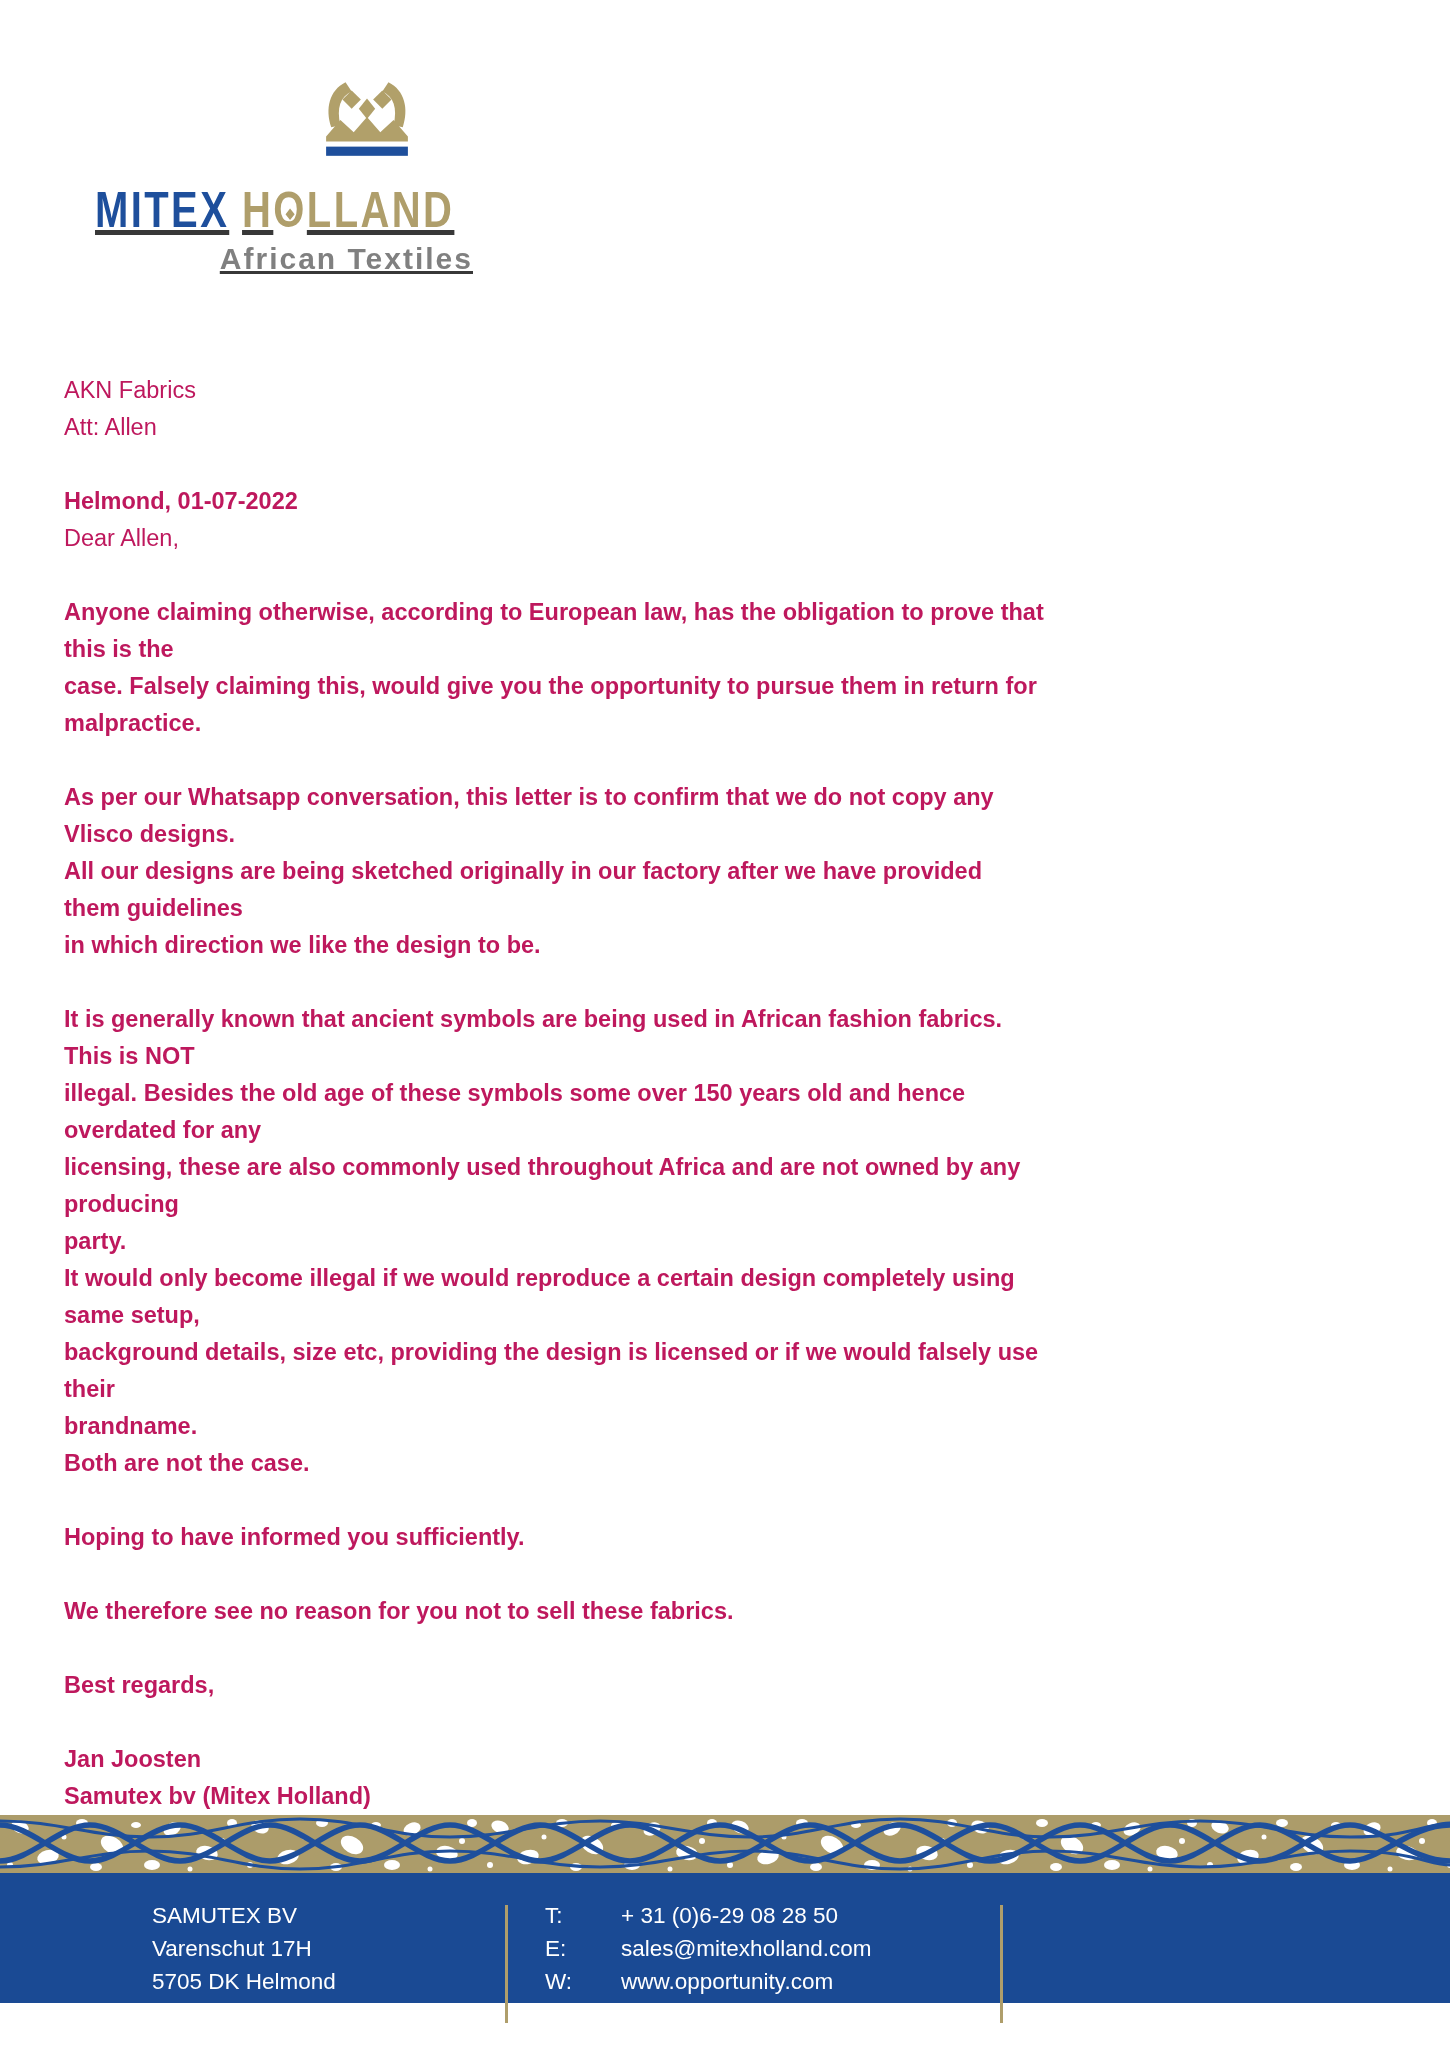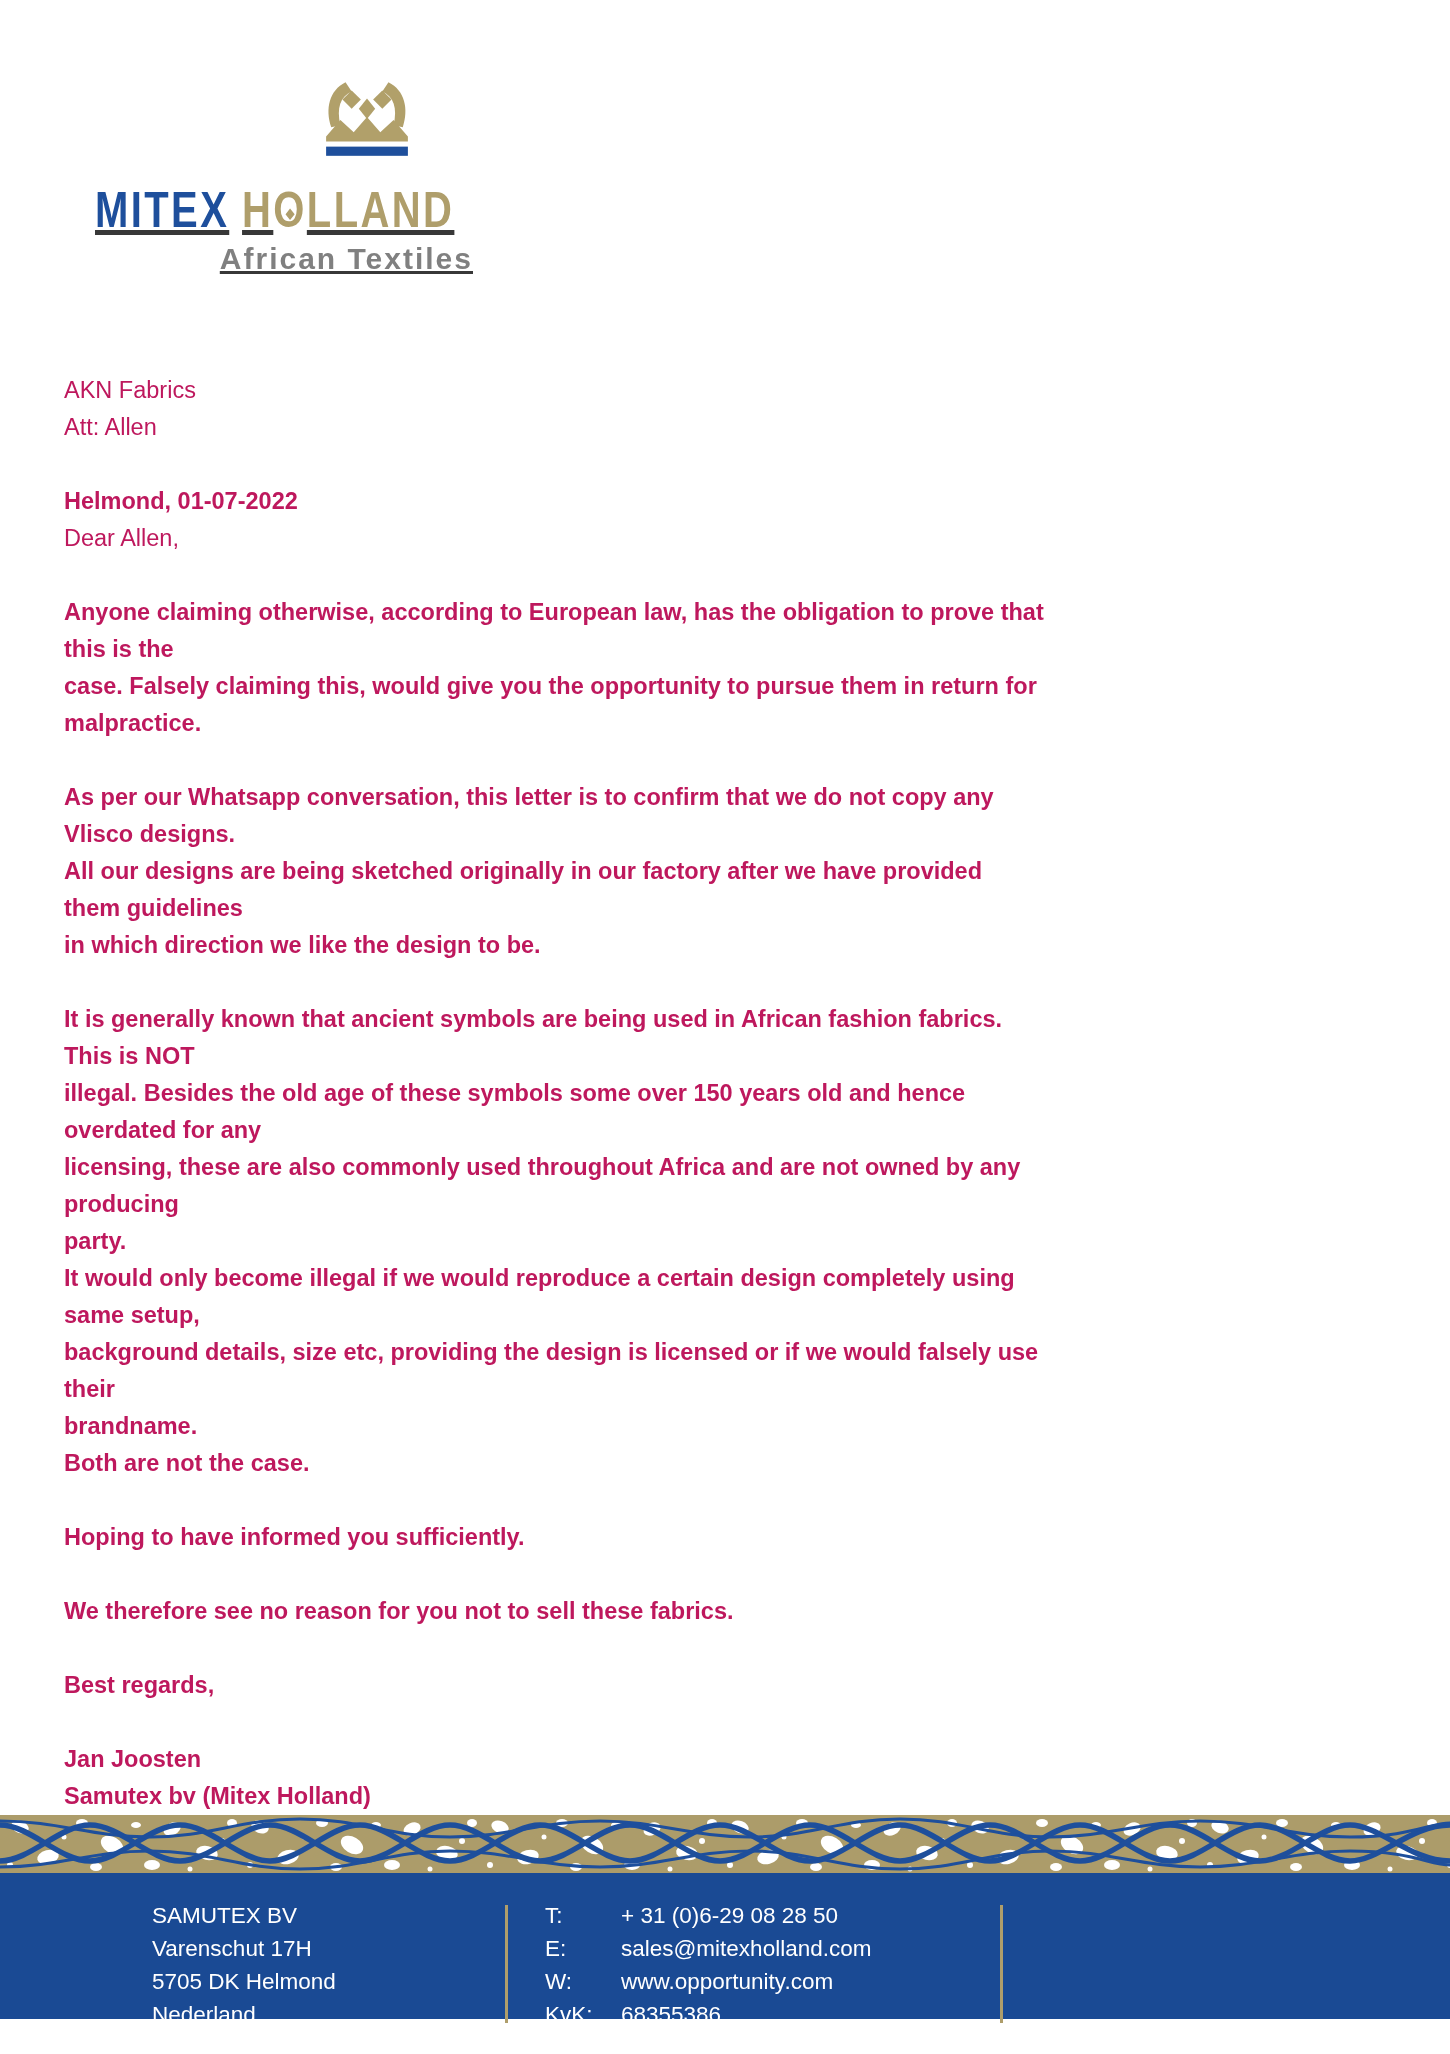--- a/index.html
+++ b/index.html
@@ -38,21 +38,21 @@
   .block { white-space:pre-line; }
   .gap1 { margin-top:37px;font-weight:bold; }
   .gap2 { }
 
   
   .band { position:absolute; left:0; top:1815px; width:1450px; height:58px; }
   .band svg { display:block; }
 
   
   .footer {
-    position:absolute; left:0; top:1873px; width:1450px; height:146px;
+    position:absolute; left:0; top:1873px; width:1450px; height:130px;
     background:#1A4A94; color:#ffffff; font-size:22.5px;
   }
   .footer-col { position:absolute; top:26px; line-height:33px; }
   .col-company { left:152px; white-space:pre-line; }
   .col-contact { left:545px; display:grid; grid-template-columns:76px auto; }
   .col-bank    { left:1038px; display:grid; grid-template-columns:92px auto; }
   .v-divider {
     position:absolute; top:32px; width:3px; height:118px; background:#AF9E6B;
   }
   .div1 { left:505px; }

